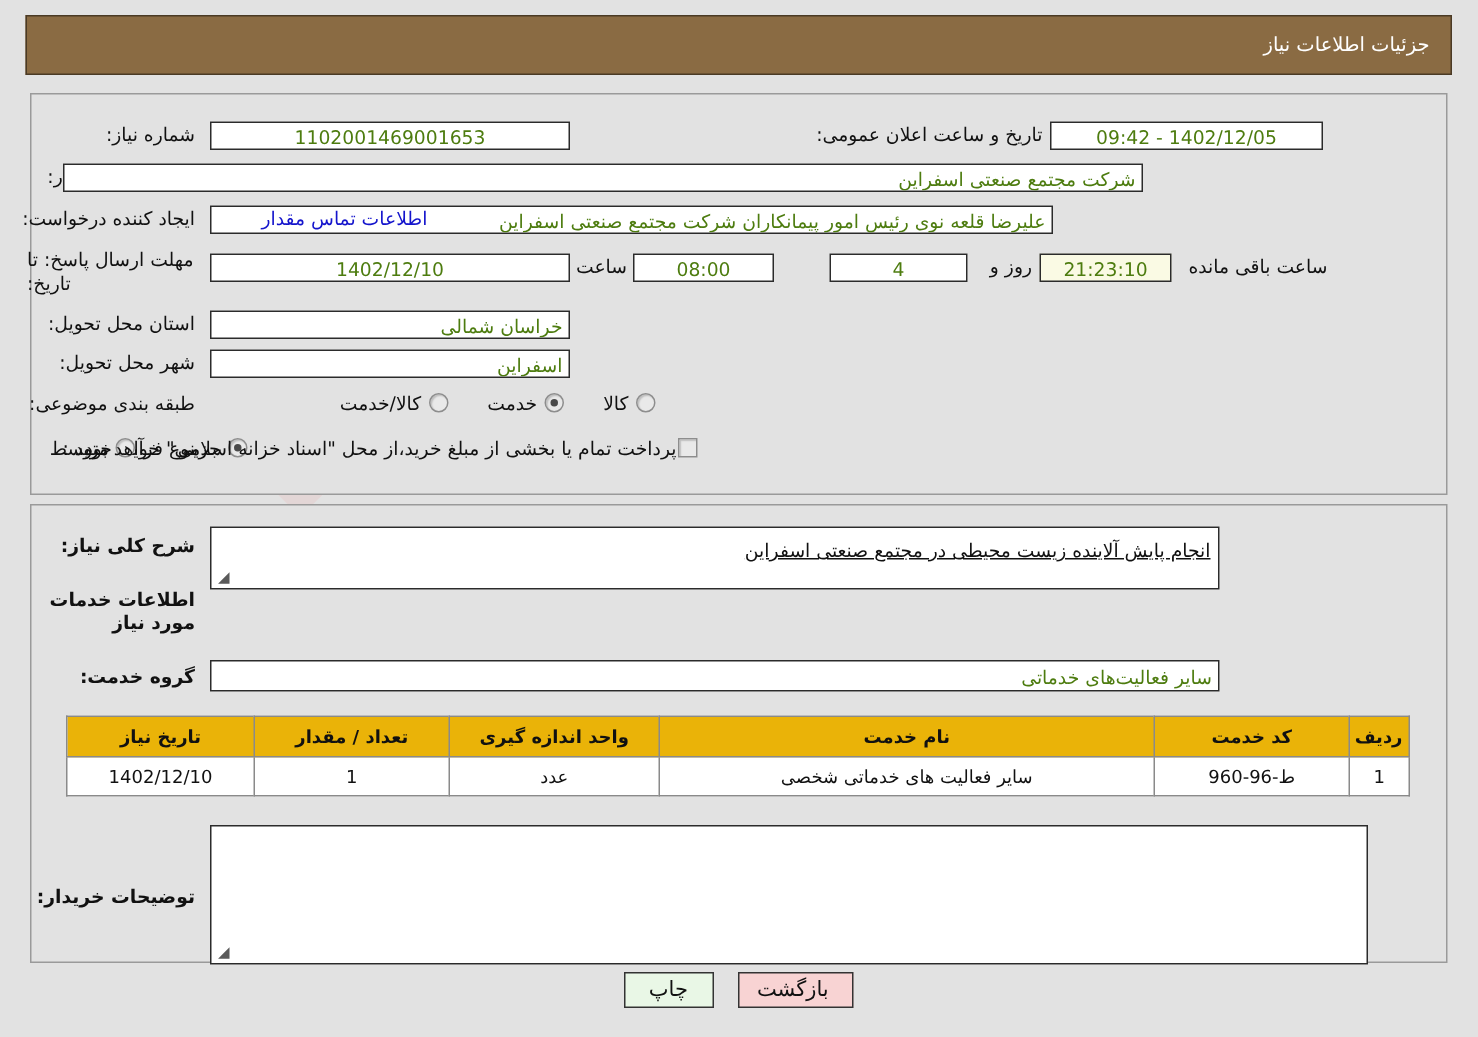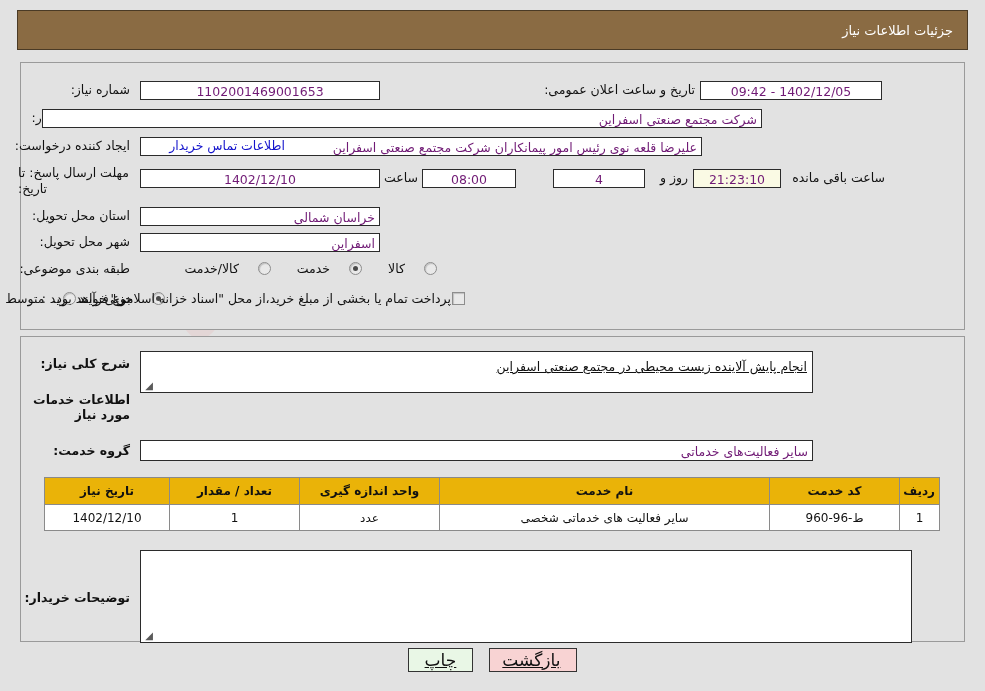--- a/index.html
+++ b/index.html
@@ -78,21 +78,21 @@
     line-height: 1.35;
   }
   .lbl.two-line { line-height: 1.25; }
 
   .fld {
     border: 1px solid #2b2b2b;
     background: #ffffff;
     height: 19px;
     line-height: 19px;
     font-size: 12.5px;
-    color: #701a75;
+    color: #4d7c0f;
     padding: 0 4px;
     box-sizing: border-box;
     text-align: center;
     overflow: hidden;
     white-space: nowrap;
     font-family: "DejaVu Sans", "Liberation Sans", sans-serif;
   }
   .fld.rtl-start { text-align: right; }
   .fld.cream { background: #fafae4; }
 
@@ -126,21 +126,21 @@
   }
   .chk {
     width: 13px; height: 13px;
     border: 1px solid #8d8d8d;
     background: #e9e9e9;
     box-shadow: inset 1px 1px 1px rgba(0,0,0,.18);
     display: inline-block;
     vertical-align: middle;
     box-sizing: border-box;
   }
-  .opt { display: inline-flex; align-items: center; gap: 19px; }
+  .opt { display: inline-flex; align-items: center; gap: 5px; }
   .opt .otxt { font-size: 12.5px; color: #111; }
 
   
   .tbox {
     border: 1px solid #2b2b2b;
     background: #fff;
     box-sizing: border-box;
     position: relative;
     font-size: 12.5px;
     color: #111;
@@ -197,27 +197,26 @@
     position: absolute;
     top: 648px;
     left: 0; right: 0;
     display: flex;
     justify-content: center;
     gap: 16px;
     z-index: 2;
   }
   .btn {
     border: 1px solid #333;
-    font-size: 17px;
+    font-size: 14px;
     color: #111;
     padding: 3px 16px;
     cursor: pointer;
     font-family: "DejaVu Sans", "Liberation Sans", sans-serif;
     line-height: 16px;
-    text-decoration: underline;
   }
   .btn-back  { background: #f8d3d3; padding-left: 12px; }
   .btn-print { background: #e9f7e6; }
 </style>
 </head>
 <body>
 
 <div class="page-header">
   <span class="title">جزئیات اطلاعات نیاز</span>
 </div>
@@ -248,21 +247,21 @@
 <div class="frow" style="top:110px; right:855px; z-index:2;">
   <span class="lbl">نام دستگاه خریدار:</span>
 </div>
 <div class="fld rtl-start" style="position:absolute; top:109px; right:223px; width:720px; z-index:2;">شرکت مجتمع صنعتی اسفراین</div>
 
 <div class="frow" style="top:138px; right:855px; z-index:2;">
   <span class="lbl">ایجاد کننده درخواست:</span>
 </div>
 <div class="fld rtl-start" style="position:absolute; top:137px; right:283px; width:562px; z-index:2;">علیرضا قلعه نوی رئیس امور پیمانکاران شرکت مجتمع صنعتی اسفراین</div>
 <div class="frow" style="top:138px; right:700px; left:131px; z-index:2; justify-content:flex-start;">
-  <span class="link">اطلاعات تماس خریدار</span>
+  <span class="link">اطلاعات تماس مقدار</span>
 </div>
 
 <div class="frow" style="top:165px; right:855px; width:112px; display:block; z-index:2;">
   <span class="lbl two-line" style="display:block; white-space:normal; text-align:left;">مهلت ارسال پاسخ: تا تاریخ:</span>
 </div>
 <div class="fld" style="position:absolute; top:169px; right:605px; width:240px; z-index:2;">1402/12/10</div>
 <div class="frow" style="top:170px; right:567px; z-index:2;">
   <span class="lbl">ساعت</span>
 </div>
 <div class="fld" style="position:absolute; top:169px; right:469px; width:94px; z-index:2;">08:00</div>

